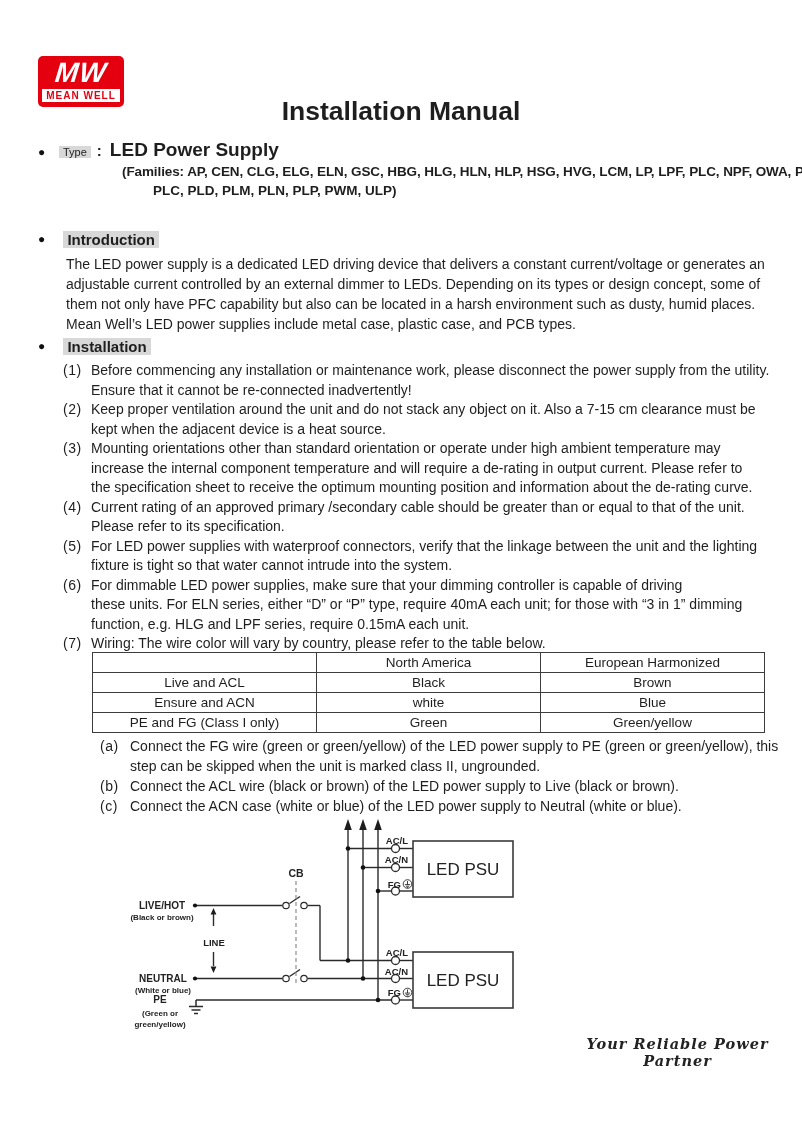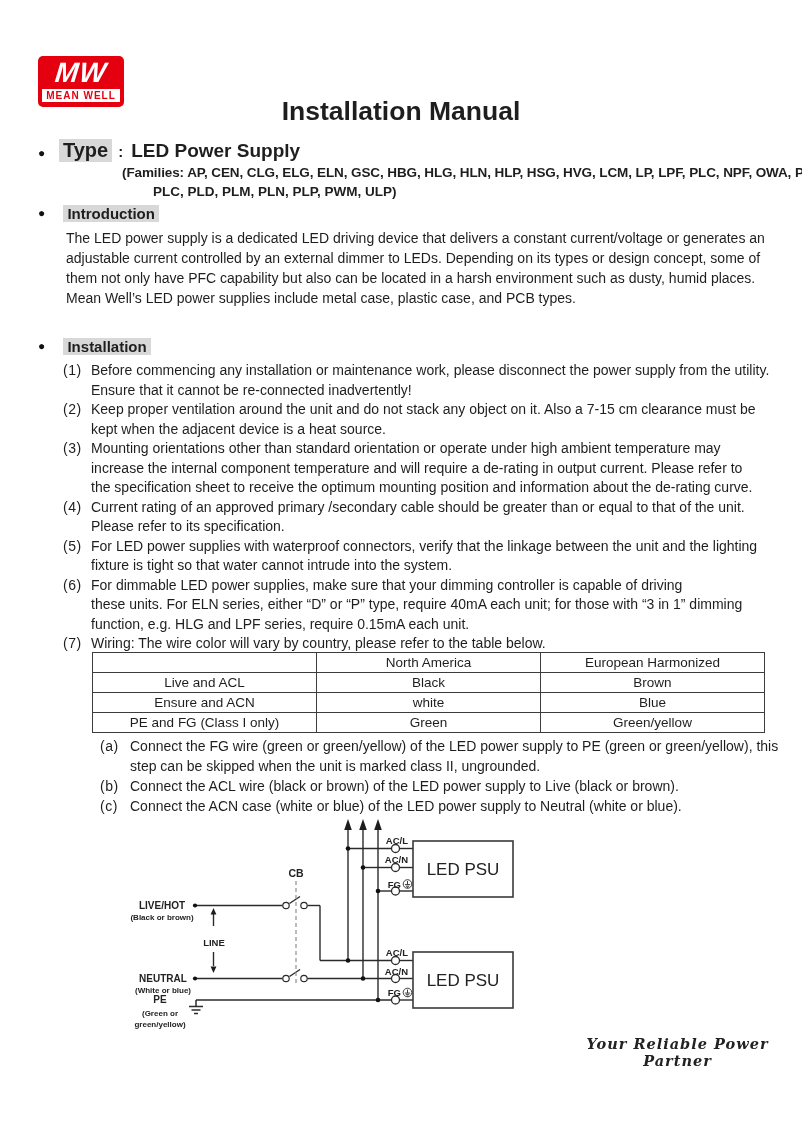--- a/index.html
+++ b/index.html
@@ -30,27 +30,27 @@
     font-size:26.5px; font-weight:bold;
     text-decoration-thickness:2.5px; text-underline-offset:5px;
   }
   
   .bullet { display:inline-block; width:21px; font-size:12px; vertical-align:2px; color:#111; }
   .hl { background:#d8d8d8; padding:0 4px; }
   .heading { font-size:15px; font-weight:bold; }
   
   .sec-type { position:absolute; left:38px; top:139px; width:740px; }
   .type-row { display:flex; align-items:baseline; }
-  .type-label { font-size:20px; font-weight:bold; }
+  .type-label { font-size:11px; font-weight:normal; }
   .type-colon { font-weight:bold; font-size:15px; margin:0 8px 0 6px; }
   .type-value { font-size:19px; font-weight:bold; }
   .families-1 { margin-left:84px; margin-top:3px; font-size:13.5px; font-weight:bold; letter-spacing:-0.1px; white-space:nowrap; }
   .families-2 { margin-left:115px; margin-top:4px; font-size:13.5px; font-weight:bold; }
   
-  .sec-intro { position:absolute; left:38px; top:205px; width:740px; }
+  .sec-intro { position:absolute; left:38px; top:231px; width:740px; }
   .sec-intro .body {
     margin-left:28px; margin-top:5px; font-size:14px; line-height:20px;
     white-space:pre-line; width:712px;
   }
   
   .sec-install { position:absolute; left:38px; top:338px; width:740px; }
   .items { margin-left:25px; margin-top:5px; }
   .item { display:flex; font-size:14px; line-height:19.5px; }
   .item-num { width:28px; flex-shrink:0; letter-spacing:0.5px; }
   .item-text { white-space:pre-line; }

